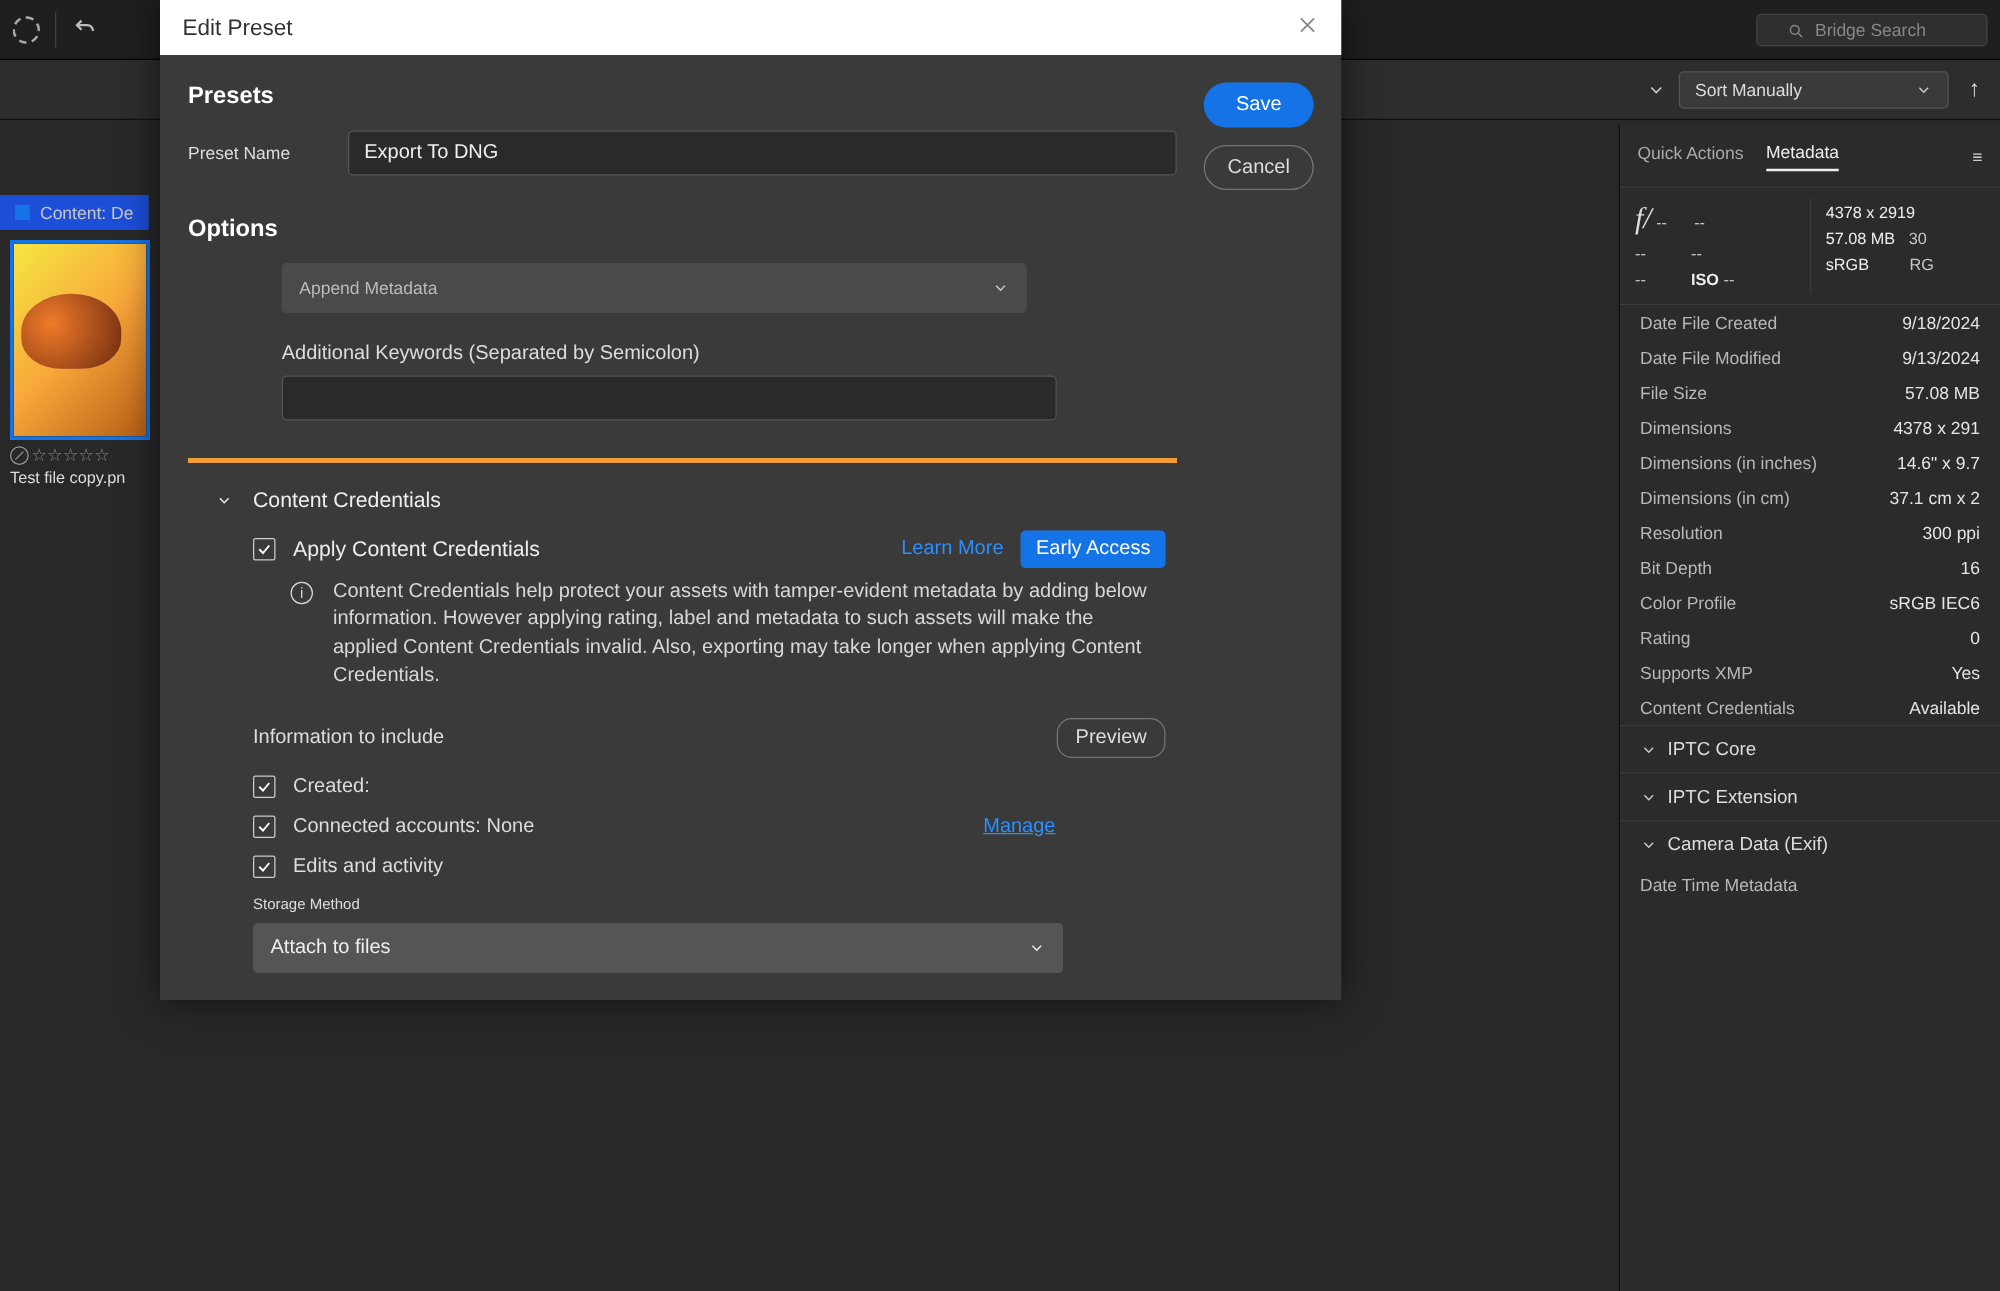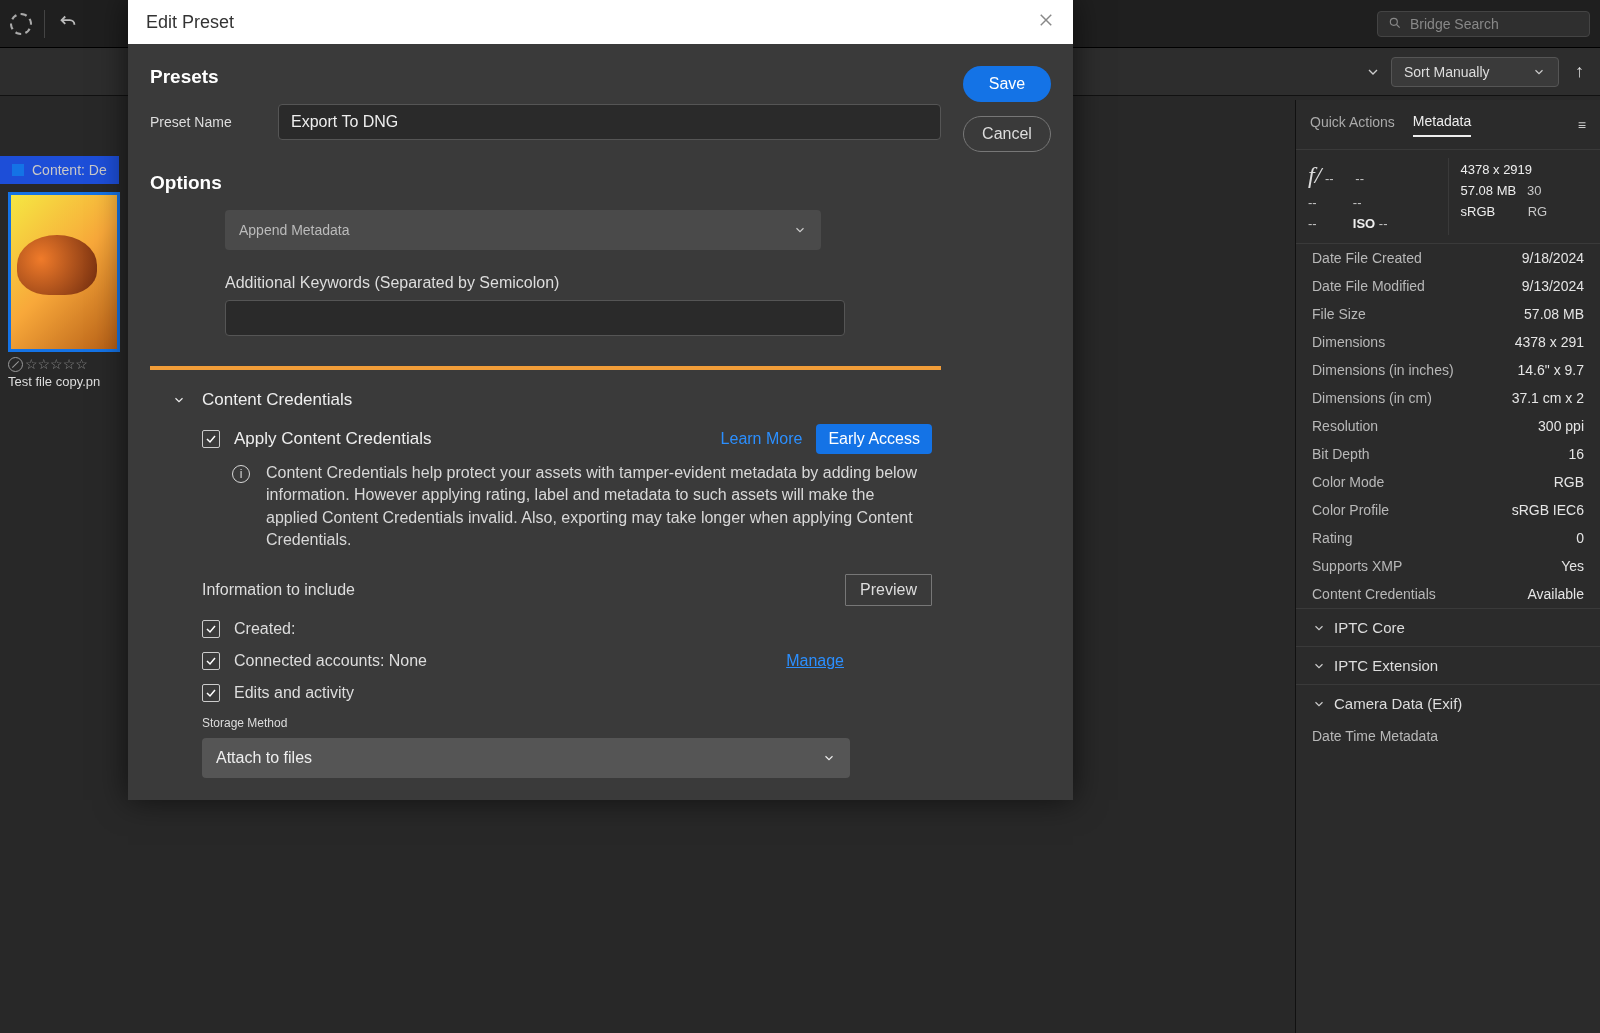--- a/index.html
+++ b/index.html
@@ -4,23 +4,23 @@
 <style>
 * { margin:0; padding:0; box-sizing:border-box; font-family:-apple-system,"Segoe UI",Arial,sans-serif; }
 body { background:#1a1a1a; color:#c8c8c8; width:1600px; height:1033px; overflow:hidden; position:relative; font-size:14px; }
 
 .bg { position:absolute; inset:0; background:#282828; }
 .bg-toolbar { height:48px; background:#1f1f1f; border-bottom:1px solid #000; display:flex; align-items:center; padding:0 10px; gap:12px; }
 .bg-toolbar .sep { width:1px; height:28px; background:#444; }
 .bg-toolbar .circle-icon{ width:22px; height:22px; border:2px dashed #aaa; border-radius:50%; }
 .bg-toolbar .undo-icon svg{stroke:#bbb;}
 .bg-toolbar .spacer{flex:1;}
-.bg-search{display:flex;align-items:flex-start;gap:8px;color:#888; background:#2f2f2f;border:1px solid #444;border-radius:4px;padding:4px 10px;width:213px;}
+.bg-search{display:flex;align-items:flex-end;gap:8px;color:#888; background:#2f2f2f;border:1px solid #444;border-radius:4px;padding:4px 24px;width:185px;}
 .bg-row2{height:48px;background:#2d2d2d;border-bottom:1px solid #111;display:flex;align-items:center;justify-content:flex-end;padding-right:10px;gap:10px;}
-.bg-sort{display:flex;align-items:center;gap:22px;background:#3a3a3a;border:1px solid #555;border-radius:4px;padding:6px 12px;width:168px;color:#ddd;}
+.bg-sort{display:flex;align-items:center;gap:22px;background:#3a3a3a;border:1px solid #555;border-radius:4px;padding:6px 12px;width:216px;color:#ddd;}
 .bg-sort .chev{margin-left:auto;}
 .bg-up-arrow{color:#ddd;font-size:18px;padding:4px 6px;}
 .bg-content-label{position:absolute;top:156px;left:0;background:#1d4ed8;padding:6px 12px;display:flex;align-items:center;gap:8px;}
 .bg-content-label .blue-sq{width:12px;height:12px;background:#1473e6;}
 .bg-thumb-panel{position:absolute;top:192px;left:8px;width:118px;}
 .bg-thumb{width:112px;height:160px;border:3px solid #1473e6;background:#111;display:flex;align-items:center;justify-content:center;position:relative;overflow:hidden;}
 .bg-thumb-img{position:absolute;inset:0;background:linear-gradient(135deg,#f5e742 0%,#f8a83a 50%,#b55e16 100%);}
 .bg-thumb-butterfly{position:absolute;left:6px;top:40px;width:80px;height:60px;border-radius:50% 50% 40% 40%;background:radial-gradient(circle at 30% 40%,#f07b2a,#6d2a0e);}
 .bg-stars{display:flex;gap:2px;margin-top:4px;color:#888;align-items:center;}
 .bg-stars .forbid{width:15px;height:15px;border:1px solid #999;border-radius:50%;position:relative;}
@@ -69,21 +69,21 @@
 .cc-apply-row{display:flex;align-items:center;gap:14px;margin-left:30px;margin-bottom:8px;}
 .cc-apply-row .spacer{flex:1;}
 .link{color:#2b8fff;font-size:16px;}
 .link.u{text-decoration:underline;}
 .pill{background:#1473e6;color:#fff;border-radius:4px;padding:6px 12px;font-size:16px;}
 .cc-desc{display:flex;gap:16px;margin-left:60px;margin-right:10px;color:#d8d8d8;font-size:16px;line-height:1.4;margin-bottom:22px;}
 .info-icon{width:18px;height:18px;border:1.5px solid #d8d8d8;border-radius:50%;display:flex;align-items:center;justify-content:center;font-size:12px;flex-shrink:0;margin-top:3px;}
 .cc-sub{margin-left:30px;}
 .cc-inc-head{display:flex;align-items:center;margin-bottom:14px;}
 .cc-inc-head .spacer{flex:1;}
-.btn-out{border:1px solid #777;border-radius:1px;padding:6px 14px;color:#ddd;font-size:16px;}
+.btn-out{border:1px solid #777;border-radius:12px;padding:6px 14px;color:#ddd;font-size:16px;}
 .chk-row{display:flex;align-items:center;gap:14px;margin-bottom:14px;color:#ddd;font-size:16px;}
 .chk-row .spacer{flex:1;}
 .chkbox{width:18px;height:18px;border:1.5px solid #ccc;border-radius:2px;display:flex;align-items:center;justify-content:center;background:#3a3a3a;}
 .chkbox.checked{background:#3a3a3a;}
 .chkbox svg{stroke:#fff;}
 .storage-sel{background:#555;border-radius:4px;height:40px;display:flex;align-items:center;padding:0 14px;color:#eee;font-size:16px;width:648px;}
 .storage-sel .chev{margin-left:auto;}
 .chev-svg{width:14px;height:14px;}
 </style>
 </head>
@@ -179,24 +179,20 @@
           <span class="k">Dimensions (in cm)</span>
           <span class="v">37.1 cm x 2</span>
         </div>
         <div class="bg-meta-row">
           <span class="k">Resolution</span>
           <span class="v">300 ppi</span>
         </div>
         <div class="bg-meta-row">
           <span class="k">Bit Depth</span>
           <span class="v">16</span>
-        </div>
-        <div class="bg-meta-row">
-          <span class="k">Color Mode</span>
-          <span class="v">RGB</span>
         </div>
         <div class="bg-meta-row">
           <span class="k">Color Profile</span>
           <span class="v">sRGB IEC6</span>
         </div>
         <div class="bg-meta-row">
           <span class="k">Rating</span>
           <span class="v">0</span>
         </div>
         <div class="bg-meta-row">

